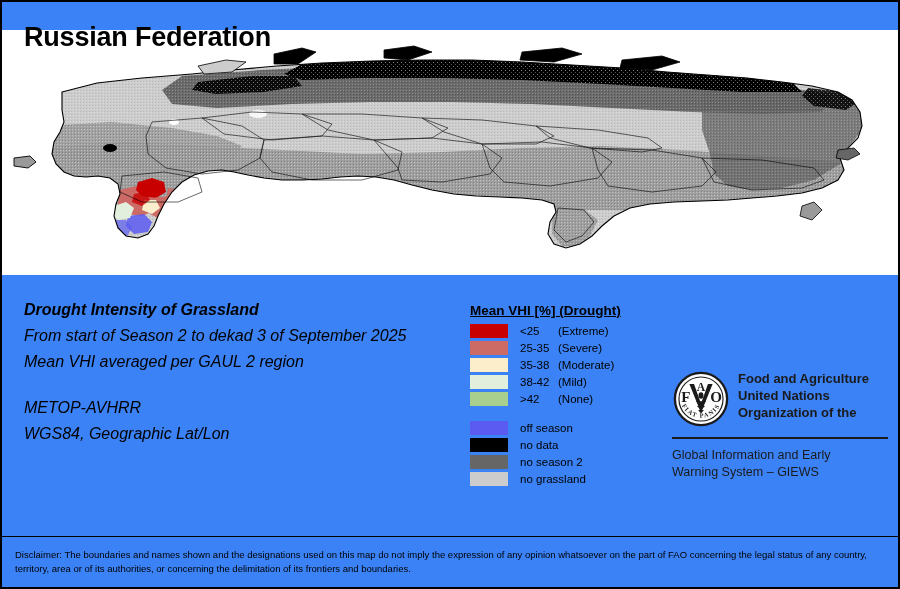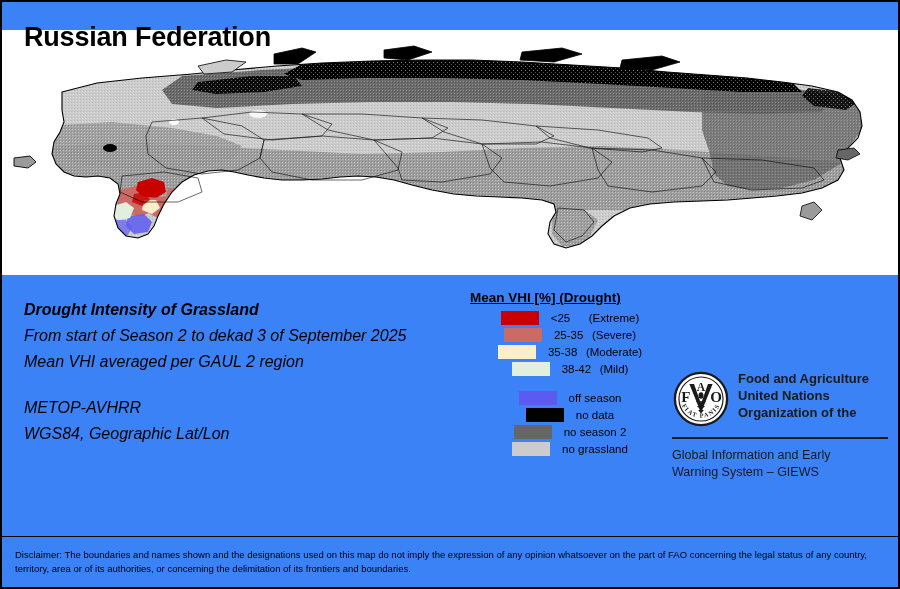--- a/index.html
+++ b/index.html
@@ -57,36 +57,35 @@
     white-space: nowrap;
     font-style: italic;
   }
   .info-line.bold { font-weight: bold; }
   .info-gap { height: 20px; }
 
   
   #legend {
     position: absolute;
     left: 468px;
-    top: 288px;
+    top: 301px;
     width: 200px;
   }
   #legend-title {
     font-size: 13.5px;
     font-weight: bold;
     color: #000000;
     text-decoration: underline;
     margin-bottom: 4px;
     white-space: nowrap;
   }
   .legend-row {
     display: flex;
     align-items: center;
     height: 17px;
-    justify-content: center;
   }
   .legend-swatch {
     width: 38px;
     height: 14px;
     flex: 0 0 38px;
     border: 0;
   }
   .legend-label {
     margin-left: 12px;
     font-size: 11.5px;
@@ -323,20 +322,27 @@
     </div>
 
     <div class="legend-row">
       <span class="legend-swatch" style="background: rgb(227, 239, 221);"></span>
       <span class="legend-label">
         <span class="legend-range">38-42</span>
         <span class="legend-qual">(Mild)</span>
       </span>
     </div>
 
+    <div class="legend-row">
+      <span class="legend-swatch" style="background: rgb(169, 207, 143);"></span>
+      <span class="legend-label">
+        <span class="legend-range">&gt;42</span>
+        <span class="legend-qual">(None)</span>
+      </span>
+    </div>
 
     <div class="legend-spacer"></div>
 
     <div class="legend-row">
       <span class="legend-swatch" style="background: rgb(91, 91, 242);"></span>
       <span class="legend-label">off season</span>
     </div>
 
     <div class="legend-row">
       <span class="legend-swatch" style="background: rgb(0, 0, 0);"></span>

